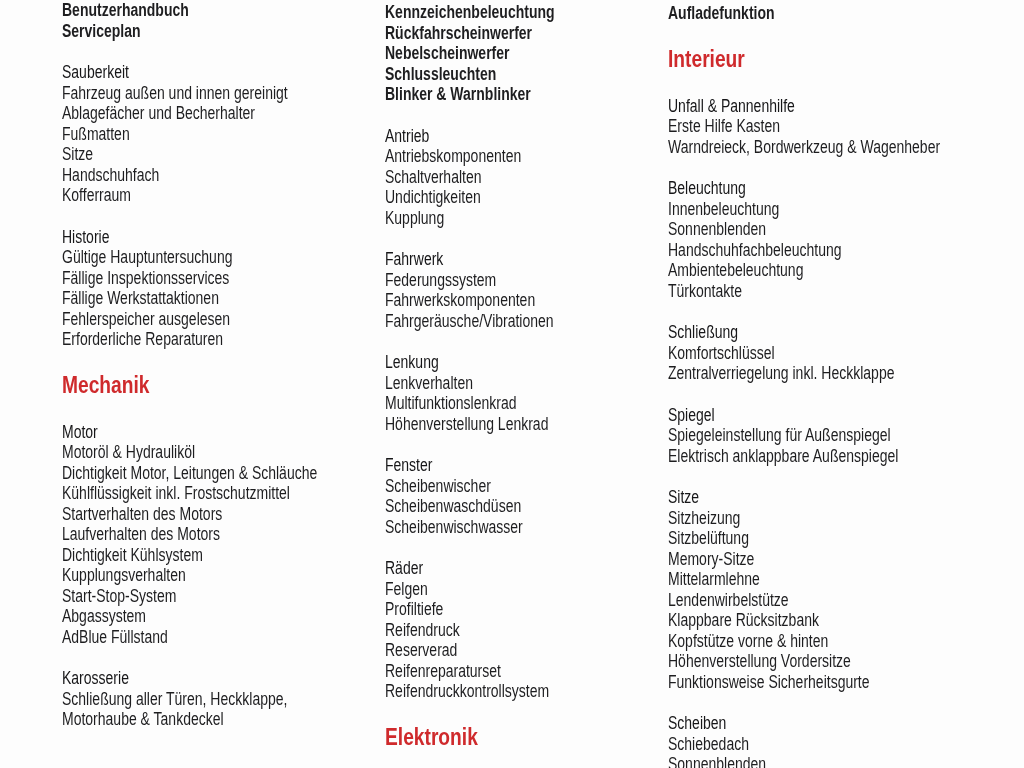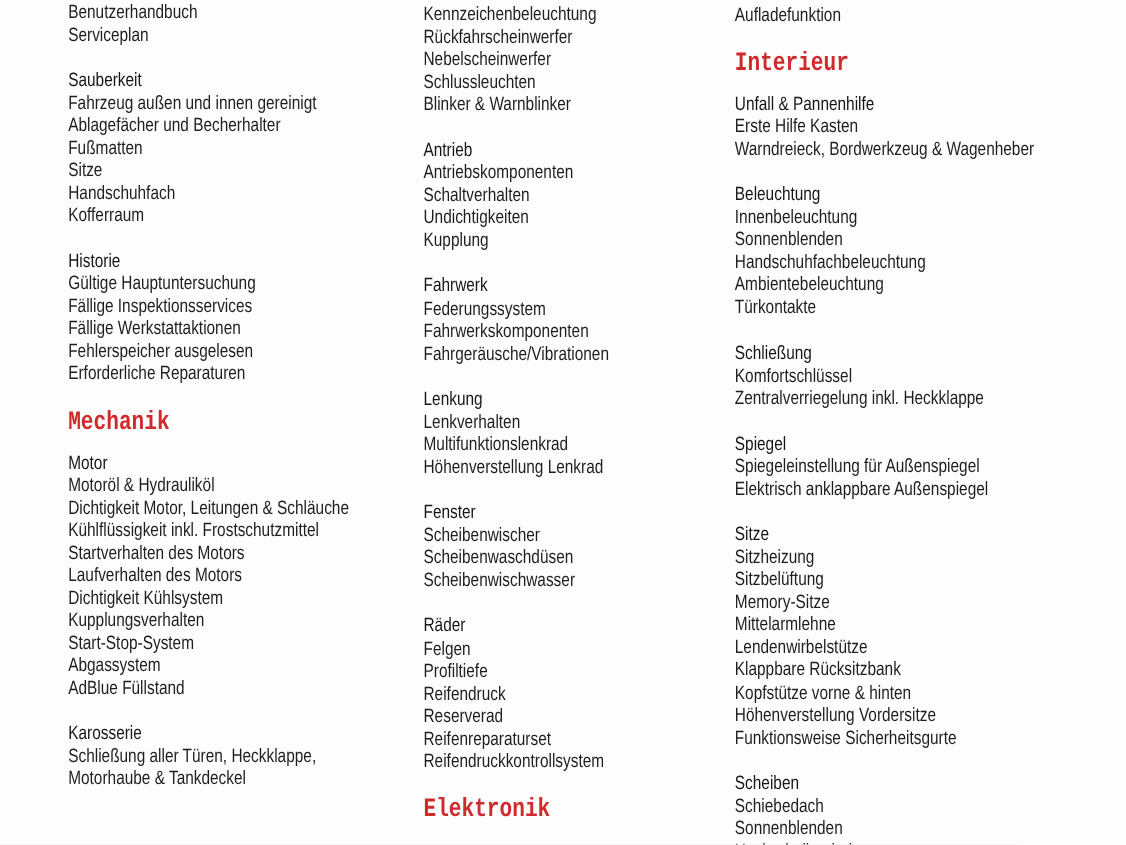--- a/index.html
+++ b/index.html
@@ -18,32 +18,31 @@
   #col2 { left: 385px; width: 282px; padding-top: 2px; }
   #col3 { left: 668px; width: 352px; padding-top: 3px; }
 
   .item, .sub-title {
     font-size: 17.5px;
     line-height: 20.5px;
     white-space: nowrap;
   }
   .sub-title { font-weight: normal; color: #161618; }
   .group { margin-top: 21px; }
-  .plain-group { margin-top: 0; }
+  .plain-group { margin-top: 0; font-weight: bold; }
 
   .section-title {
     margin-top: 22px;
     font-size: 24px;
     line-height: 26px;
     font-weight: bold;
     color: #cf2a2c;
     white-space: nowrap;
-    font-family: Liberation Mono, monospace;
   }
-  .section-title + .group { margin-top: 12px; }
+  .section-title + .group { margin-top: 24px; }
 
   
   .txt {
     display: inline-block;
     transform: scaleX(0.8);
     transform-origin: 0 50%;
     white-space: nowrap;
   }
 </style>
 </head>

